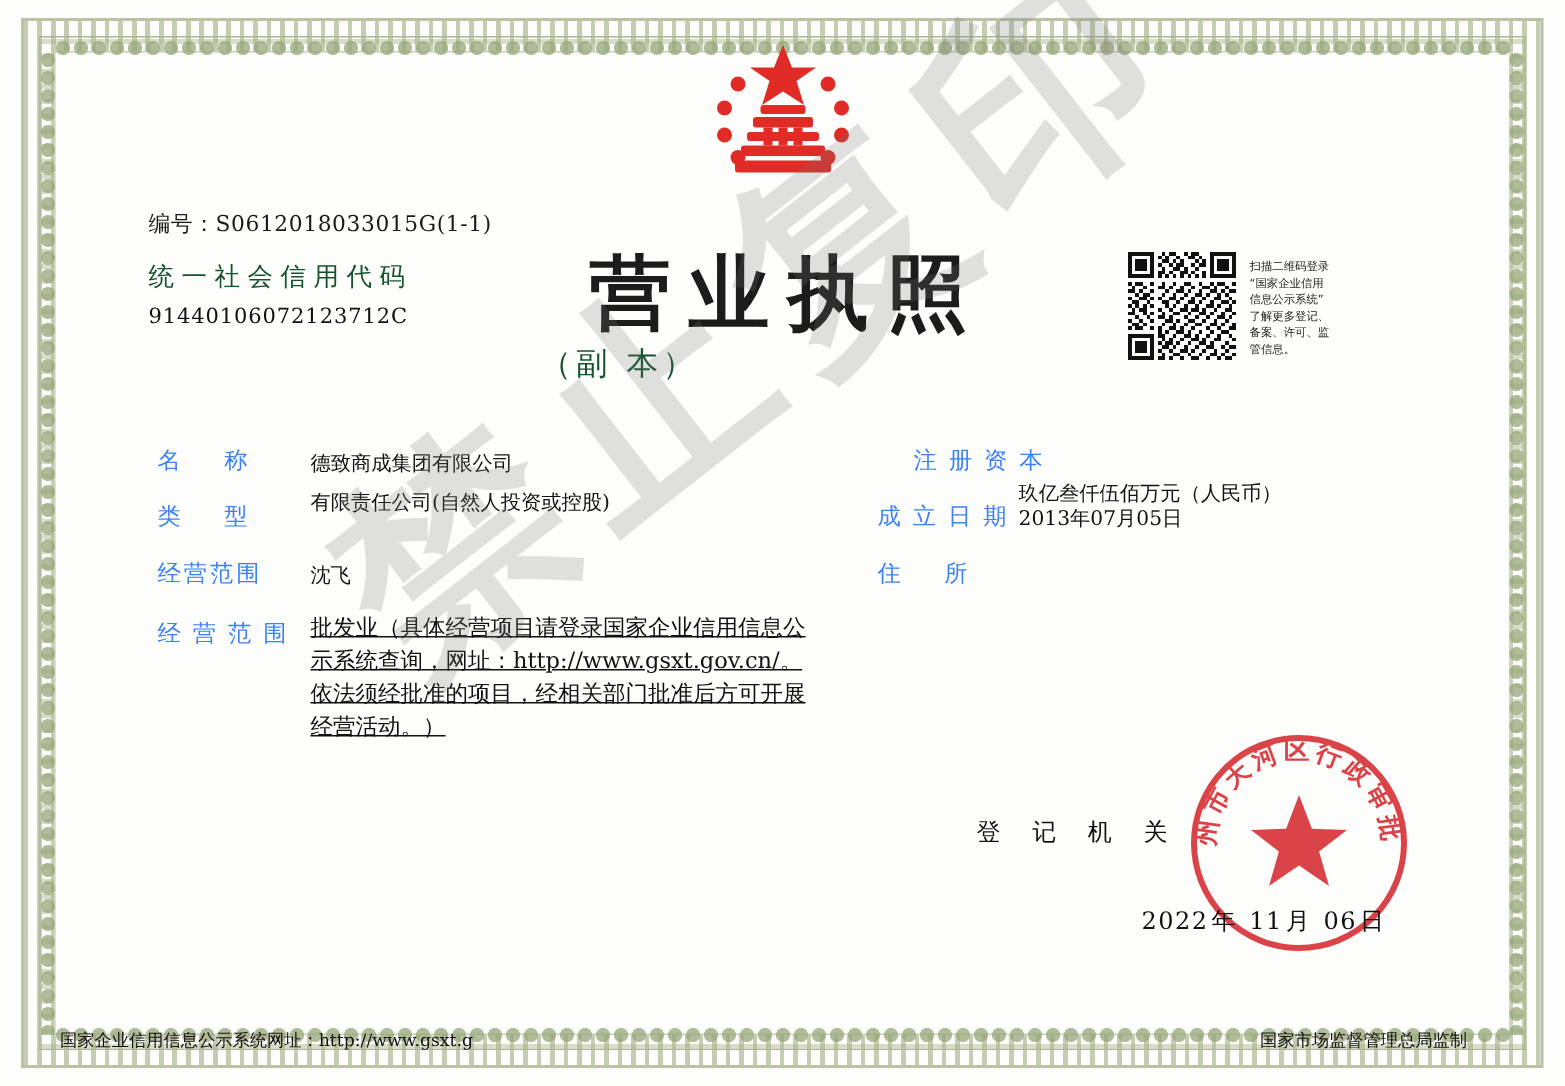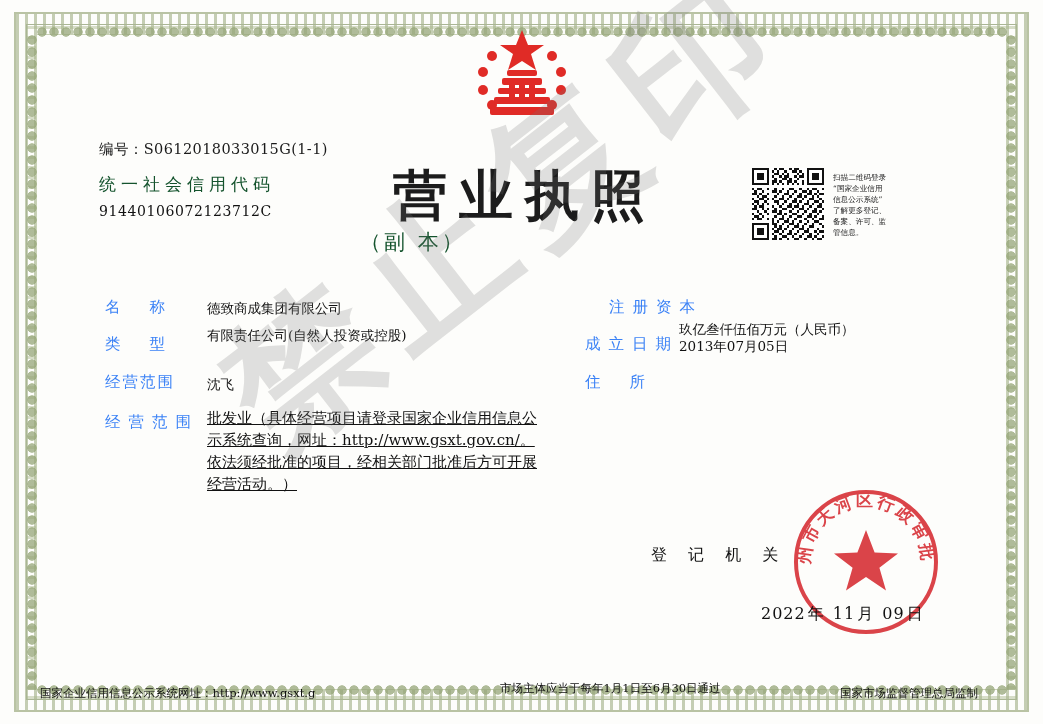--- a/index.html
+++ b/index.html
@@ -378,24 +378,23 @@
       <path id="sealArc" d="M 20 76 A 56 56 0 0 1 132 76" fill="none"></path>
       <text font-family="DejaVu Serif, serif" font-size="17" font-weight="bold" fill="#d5242a" letter-spacing="3">
         <textPath href="#sealArc" startOffset="50%" text-anchor="middle">广州市天河区行政审批局</textPath>
       </text>
     </svg>
   </div>
 
   <div class="date-line">
     <span>2022</span><span>年</span>
     <span>11</span><span>月</span>
-    <span>09</span><span>日</span>
+    <span>06</span><span>日</span>
   </div>
 
   <div class="watermark">禁止复印</div>
 
   <div class="footer-left">国家企业信用信息公示系统网址：http://www.gsxt.g</div>
   <div class="footer-center">
-    <div>市场主体应当于每年1月1日至6月30日通过</div>
   </div>
   <div class="footer-right">国家市场监督管理总局监制</div>
 
 </div>
 
 </body></html>

